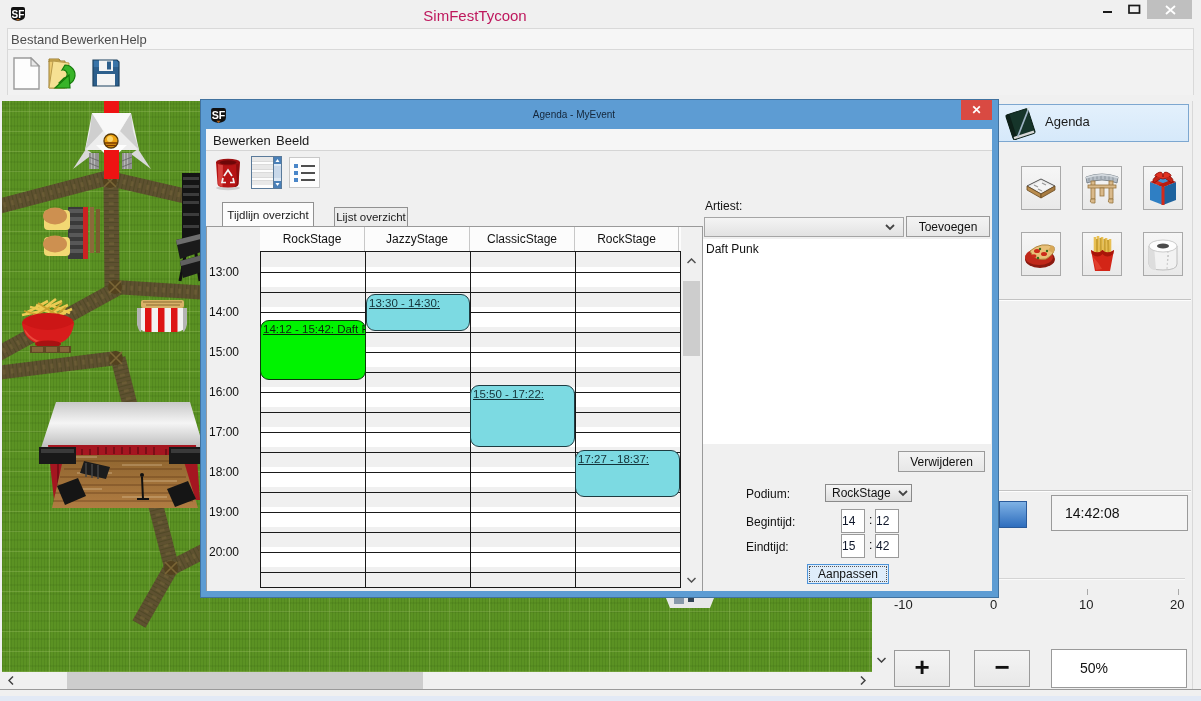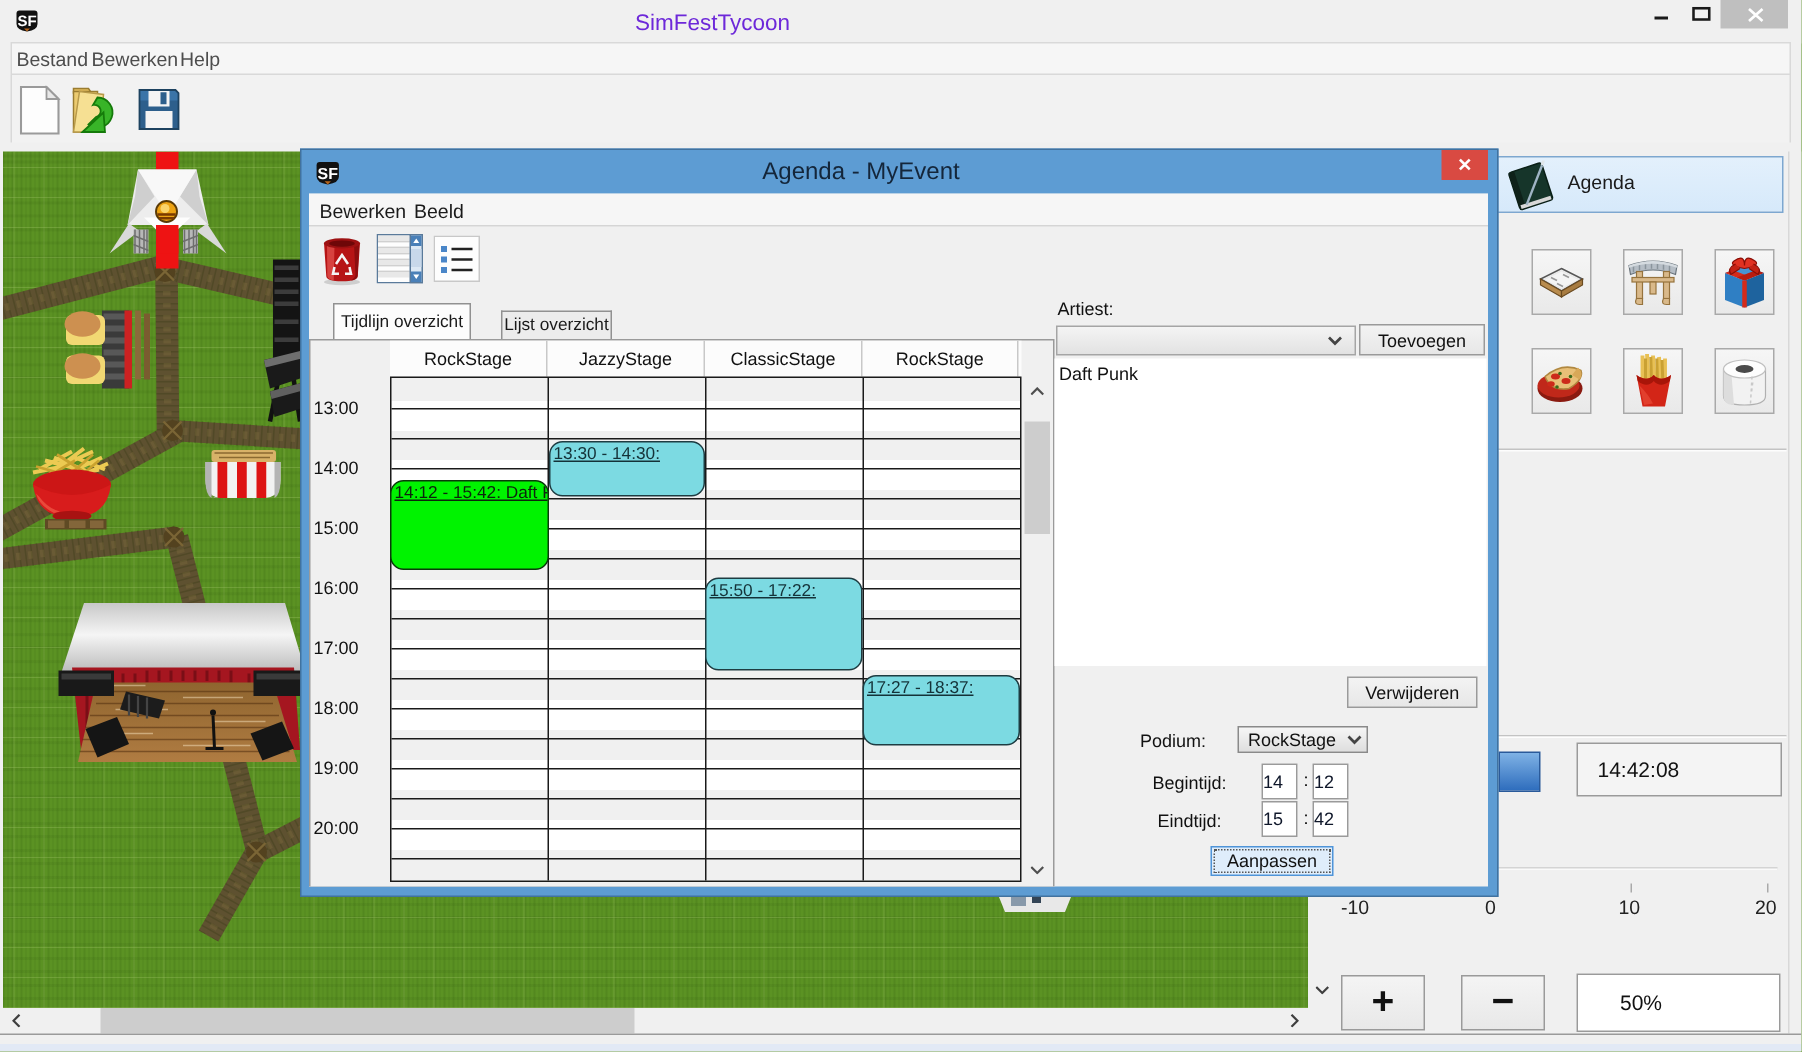--- a/index.html
+++ b/index.html
@@ -1,20 +1,20 @@
 <!DOCTYPE html>
 <html><head><meta charset="utf-8">
 <style>
 * { margin:0; padding:0; box-sizing:border-box; }
 html,body { width:1201px; height:701px; overflow:hidden; }
 body { font-family:"Liberation Sans", sans-serif; background:#f0f0f0; position:relative; }
 .abs { position:absolute; }
 
 #titlebar { position:absolute; left:0; top:0; width:1201px; height:29px; background:#f0f0f0; }
-#wtitle { position:absolute; left:0; top:7px; width:950px; text-align:center; font-size:15px; color:#6d28d9; }
+#wtitle { position:absolute; left:0; top:7px; width:950px; text-align:center; font-size:15px; color:#be185d; }
 #closebg { position:absolute; left:1147px; top:0; width:45px; height:19px; background:#bfbfbf; }
 #menubar { position:absolute; left:7px; top:28px; width:1187px; height:22px; background:#f6f6f6; border:1px solid #d9d9d9; }
 .mitem { position:absolute; top:3px; font-size:13px; color:#4d4d4d; }
 #toolbar { position:absolute; left:7px; top:50px; width:1187px; height:45px; background:#f2f2f2; border-left:1px solid #d9d9d9; border-right:1px solid #d9d9d9; }
 
 #map { position:absolute; left:2px; top:101px; width:870px; height:571px; overflow:hidden; background:#5b9223; }
 #grass { position:absolute; left:0; top:0; width:100%; height:100%;
   background:
     repeating-linear-gradient(90deg, rgba(160,195,105,.32) 0 1px, transparent 1px 20px),
     repeating-linear-gradient(0deg, rgba(160,195,105,.32) 0 1px, transparent 1px 20px),
@@ -33,21 +33,21 @@
 #timebox { position:absolute; left:160px; top:394px; width:137px; height:36px; background:#f4f4f4; border:1px solid #9a9a9a; font-size:14px; color:#111; line-height:34px; padding-left:13px; }
 #bluebtn { position:absolute; left:108px; top:400px; width:28px; height:27px; background:linear-gradient(#7fb2e5,#2e6dbd); border:1px solid #2a5a9a; }
 #plusbtn, #minusbtn { position:absolute; top:549px; width:56px; height:37px; background:linear-gradient(#f4f4f4,#e8e8e8); border:1px solid #9a9a9a; text-align:center; font-weight:bold; font-size:26px; color:#111; line-height:33px; }
 #pctbox { position:absolute; left:160px; top:548px; width:136px; height:39px; background:#fff; border:1px solid #9a9a9a; font-size:14px; color:#111; line-height:37px; padding-left:28px; }
 .ticklabel { position:absolute; top:496px; font-size:13px; color:#222; }
 
 #bstrip1 { position:absolute; left:0; top:689px; width:1201px; height:7px; background:#f0f0f0; border-top:1px solid #9a9a9a; }
 #bstrip2 { position:absolute; left:0; top:696px; width:1201px; height:5px; background:#e2e9f5; }
 
 #dlg { position:absolute; left:200px; top:99px; width:799px; height:499px; background:#5d9cd3; border:1px solid #41729f; }
-#dlgtitle { position:absolute; left:-1px; top:-1px; width:748px; height:30px; color:#14263a; font-size:16px; text-align:center; line-height:32px; }
+#dlgtitle { position:absolute; left:-1px; top:-1px; width:748px; height:30px; color:#14263a; font-size:10px; text-align:center; line-height:32px; }
 #dlgx { position:absolute; left:760px; top:0px; width:31px; height:20px; background:#d94a42; color:#fff; text-align:center; font-size:12px; font-weight:bold; line-height:20px; }
 #dlgbody { position:absolute; left:5px; top:29px; width:786px; height:462px; background:#f0f0f0; overflow:hidden; }
 #dmenu { position:absolute; left:0; top:0; width:786px; height:22px; background:#f6f6f6; border-bottom:1px solid #d5d5d5; }
 .dmitem { position:absolute; top:4px; font-size:13px; color:#1a1a1a; }
 
 .tab { position:absolute; white-space:nowrap; overflow:hidden; font-size:12px; color:#1a1a1a; text-align:center; }
 #tab1 { left:0; top:73px; font-size:11.5px; width:92px; height:24px; background:#fcfcfc; border:1px solid #919191; border-bottom:none; line-height:24px; z-index:2;margin-left:16px; }
 #tab2 { left:92px; top:78px; font-size:11.5px; width:74px; height:19px; background:#ececec; border:1px solid #919191; border-bottom:none; line-height:18px;margin-left:36px; }
 
 #gridpanel { position:absolute; left:0; top:97px; width:497px; height:366px; border:1px solid #9a9a9a; background:#f0f0f0; overflow:hidden; }
@@ -61,21 +61,21 @@
 
 .event { position:absolute; border:1px solid #222; border-radius:9px; font-size:11.5px; padding:2px 0 0 2px; color:#0d240d; white-space:nowrap; overflow:hidden; z-index:3;text-decoration:underline; }
 .ev-green { background:#00f300; border-color:#0a3a0a; }
 .ev-cyan { background:#7cdae2; color:#143238; border-color:#1e3c42; }
 
 #artlabel { position:absolute; left:499px; top:70px; font-size:12px; color:#111; }
 #artcombo { position:absolute; left:498px; top:88px; width:200px; height:20px; background:linear-gradient(#f4f4f4,#e2e2e2); border:1px solid #a5a5a5; }
 #toevoegen { position:absolute; left:700px; top:87px; width:84px; height:21px; background:linear-gradient(#f3f3f3,#e7e7e7); border:1px solid #9a9a9a; font-size:12px; text-align:center; line-height:20px; color:#111; }
 #listbox { position:absolute; left:497px; top:110px; width:288px; height:205px; background:#fff; font-size:12px; color:#111; padding:3px 0 0 3px; }
 #verwijderen { position:absolute; left:692px; top:322px; width:87px; height:21px; background:linear-gradient(#f3f3f3,#e7e7e7); border:1px solid #9a9a9a; font-size:12px; text-align:center; line-height:20px; color:#111; }
-.dlabel { position:absolute; font-size:12px; color:#111; text-align:center; }
+.dlabel { position:absolute; font-size:12px; color:#111; text-align:left; }
 #podcombo { position:absolute; left:619px; top:355px; width:87px; height:18px; background:linear-gradient(#f6f6f6,#dedede); border:1px solid #8a8a8a; font-size:12px; line-height:17px; padding-left:6px; color:#111; }
 .tinput { position:absolute; width:24px; height:24px; background:#fff; border:1px solid #9a9a9a; font-size:12px; text-align:left; padding-left:0; line-height:23px; color:#0f172a; }
 #aanpassen { position:absolute; left:601px; top:435px; width:82px; height:20px; background:#dfedfb; border:1px solid #4f94d8; font-size:12px; text-align:center; line-height:19px; color:#111; }
 #aanpassen::after { content:""; position:absolute; left:1px; top:1px; right:1px; bottom:1px; border:1px dotted #555; }
 </style></head>
 <body>
 
 <div id="titlebar">
   <div id="wtitle">SimFestTycoon</div>
   <svg class="abs" style="left:10px;top:6px" width="16" height="16" viewBox="0 0 16 16">

